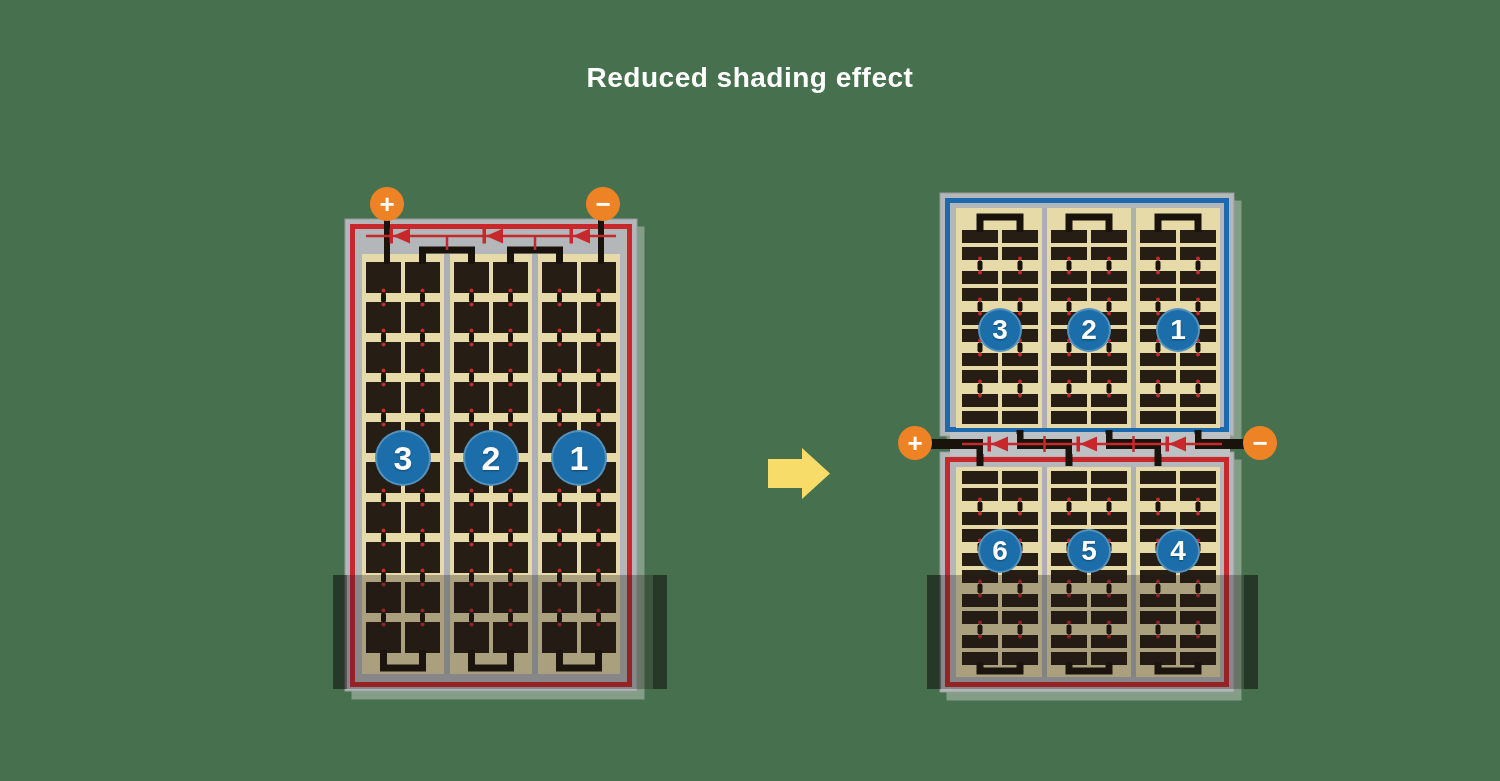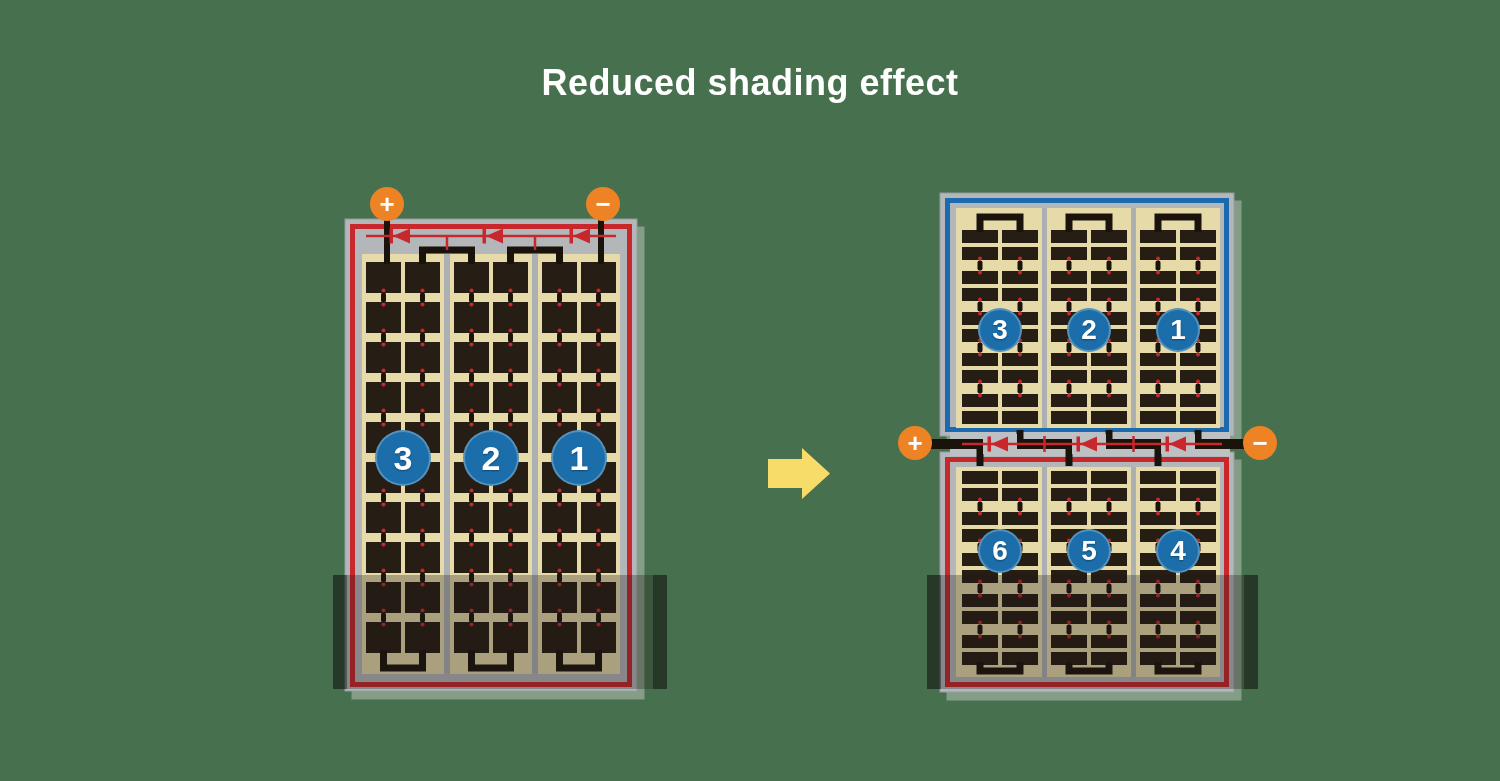--- a/index.html
+++ b/index.html
@@ -9,21 +9,21 @@
     --arrow:#F8DC6A; --trace:#1A130C; --shade:rgba(32,28,22,0.30); --shade-edge:rgba(0,0,0,0.35);
   }
   html,body{margin:0;padding:0;}
   body{
     width:1500px;height:781px;overflow:hidden;background:var(--bg);
     font-family:"Liberation Sans", sans-serif;position:relative;
   }
   .stage{position:absolute;inset:0;}
   .title{
     position:absolute;top:62px;left:0;width:100%;text-align:center;
-    color:var(--title);font-size:36px;font-weight:700;letter-spacing:.5px;
+    color:var(--title);font-size:28px;font-weight:700;letter-spacing:.5px;
   }
   svg.art{position:absolute;left:0;top:0;z-index:1;}
   .f-frame{fill:var(--frame);stroke:var(--frame-edge);stroke-width:1;}
   .shadowed{filter:drop-shadow(7px 8px 0 rgba(206,213,203,.45));}
   .f-tan{fill:var(--tan);}
   .f-div{fill:var(--divider);}
   .f-strip{fill:var(--strip);}
   .f-cell{fill:var(--cell);}
   .f-trace{fill:var(--trace);}
   .f-red{fill:var(--red);}

